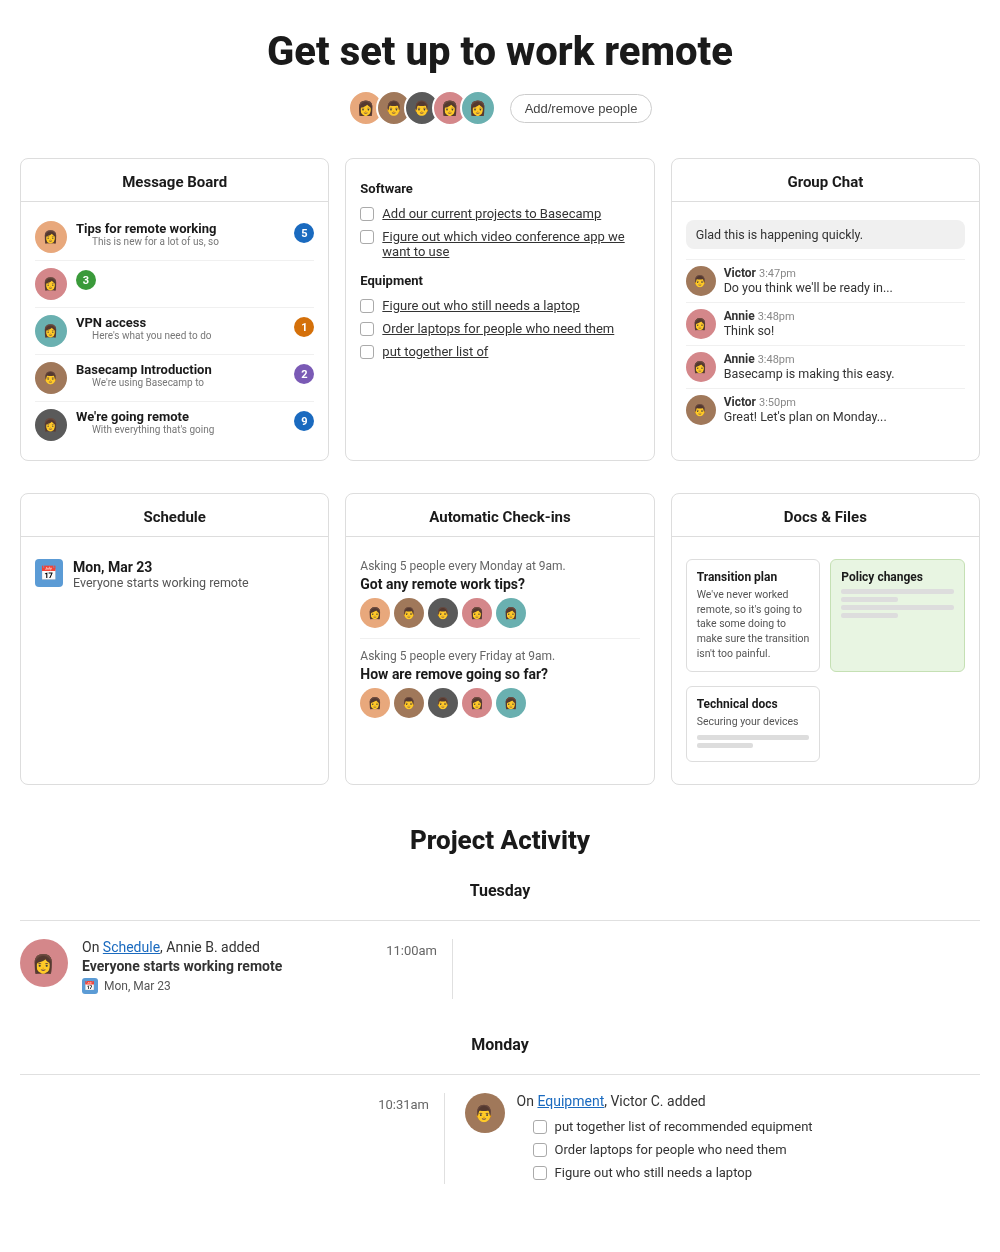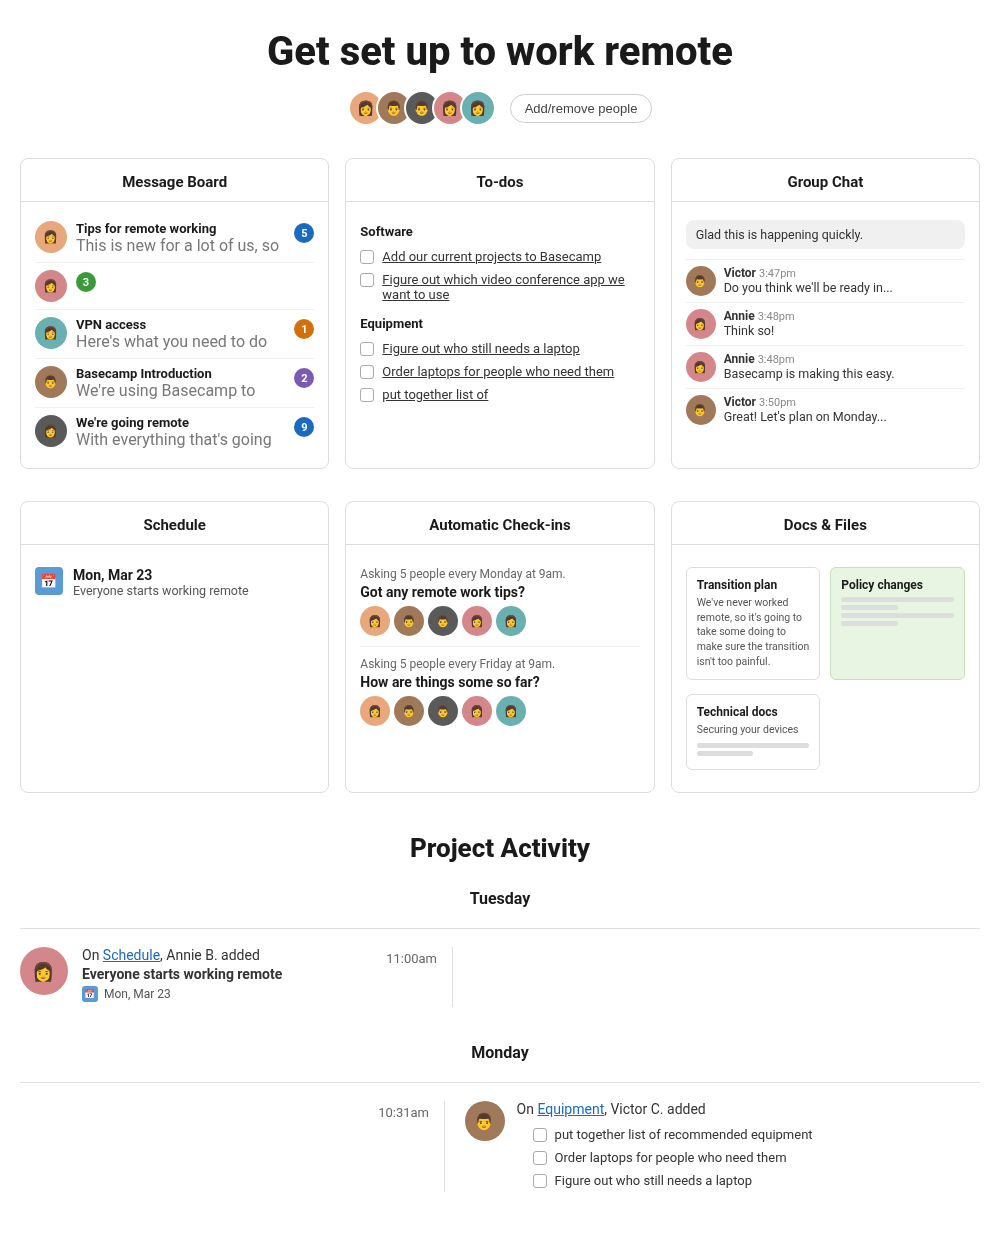--- a/index.html
+++ b/index.html
@@ -96,21 +96,21 @@
       border-radius: 50%;
       flex-shrink: 0;
       overflow: hidden;
       display: flex;
       align-items: center;
       justify-content: center;
       font-size: 12px;
     }
     .msg-content { flex: 1; min-width: 0; }
     .msg-title { font-size: 13px; font-weight: 700; color: #1a1a1a; }
-    .msg-preview { font-size: 16px; color: #777; white-space: nowrap; overflow: hidden; text-overflow: ellipsis; }
+    .msg-preview { font-size: 10px; color: #777; white-space: nowrap; overflow: hidden; text-overflow: ellipsis; margin-left: 16px; }
     .msg-badge {
       width: 20px;
       height: 20px;
       border-radius: 50%;
       display: flex;
       align-items: center;
       justify-content: center;
       font-size: 11px;
       font-weight: 700;
       color: #fff;
@@ -411,21 +411,20 @@
         <div class="msg-content">
           <div class="msg-title">We're going remote</div>
           <div class="msg-preview">With everything that's going</div>
         </div>
         <div class="msg-badge badge-blue">9</div>
       </div>
     </div>
   </div>
 
   <div class="panel">
-    <div class="panel-header">To-dos</div>
     <div class="panel-body">
       <div class="todo-section-title">Software</div>
       <div class="todo-item">
         <div class="todo-checkbox"></div>
         <span>Add our current projects to Basecamp</span>
       </div>
       <div class="todo-item">
         <div class="todo-checkbox"></div>
         <span>Figure out which video conference app we want to use</span>
       </div>
@@ -527,21 +526,21 @@
         <div class="checkin-avatars">
           <div class="checkin-avatar av-orange">👩</div>
           <div class="checkin-avatar av-brown">👨</div>
           <div class="checkin-avatar av-dark">👨</div>
           <div class="checkin-avatar av-pink">👩</div>
           <div class="checkin-avatar av-teal">👩</div>
         </div>
       </div>
       <div class="checkin-item">
         <div class="checkin-freq">Asking 5 people every Friday at 9am.</div>
-        <div class="checkin-question">How are things some so far?</div>
+        <div class="checkin-question">How are remove going so far?</div>
         <div class="checkin-avatars">
           <div class="checkin-avatar av-orange">👩</div>
           <div class="checkin-avatar av-brown">👨</div>
           <div class="checkin-avatar av-dark">👨</div>
           <div class="checkin-avatar av-pink">👩</div>
           <div class="checkin-avatar av-teal">👩</div>
         </div>
       </div>
     </div>
   </div>

